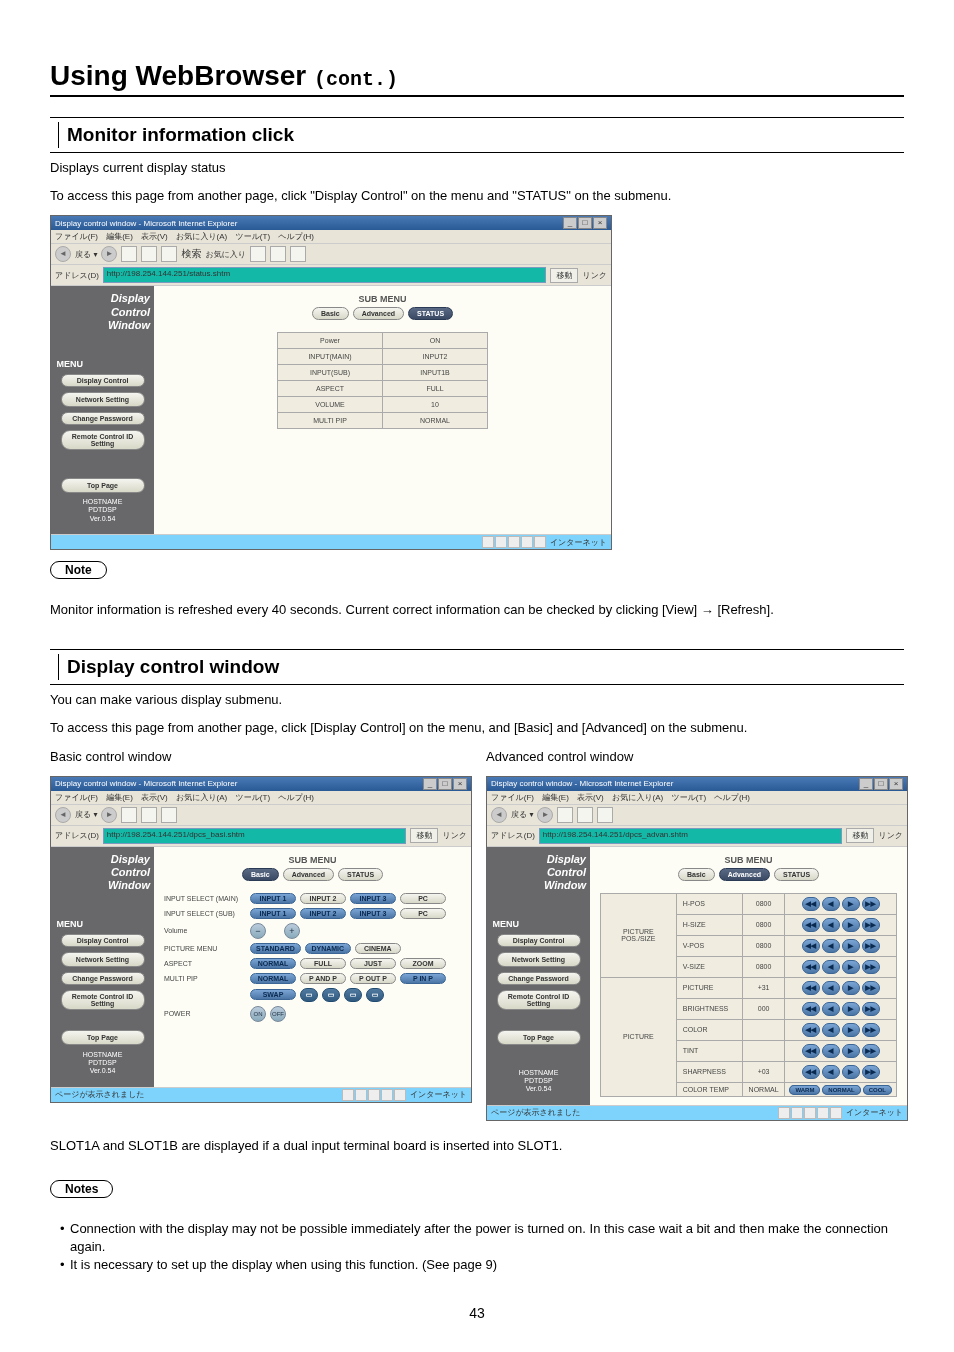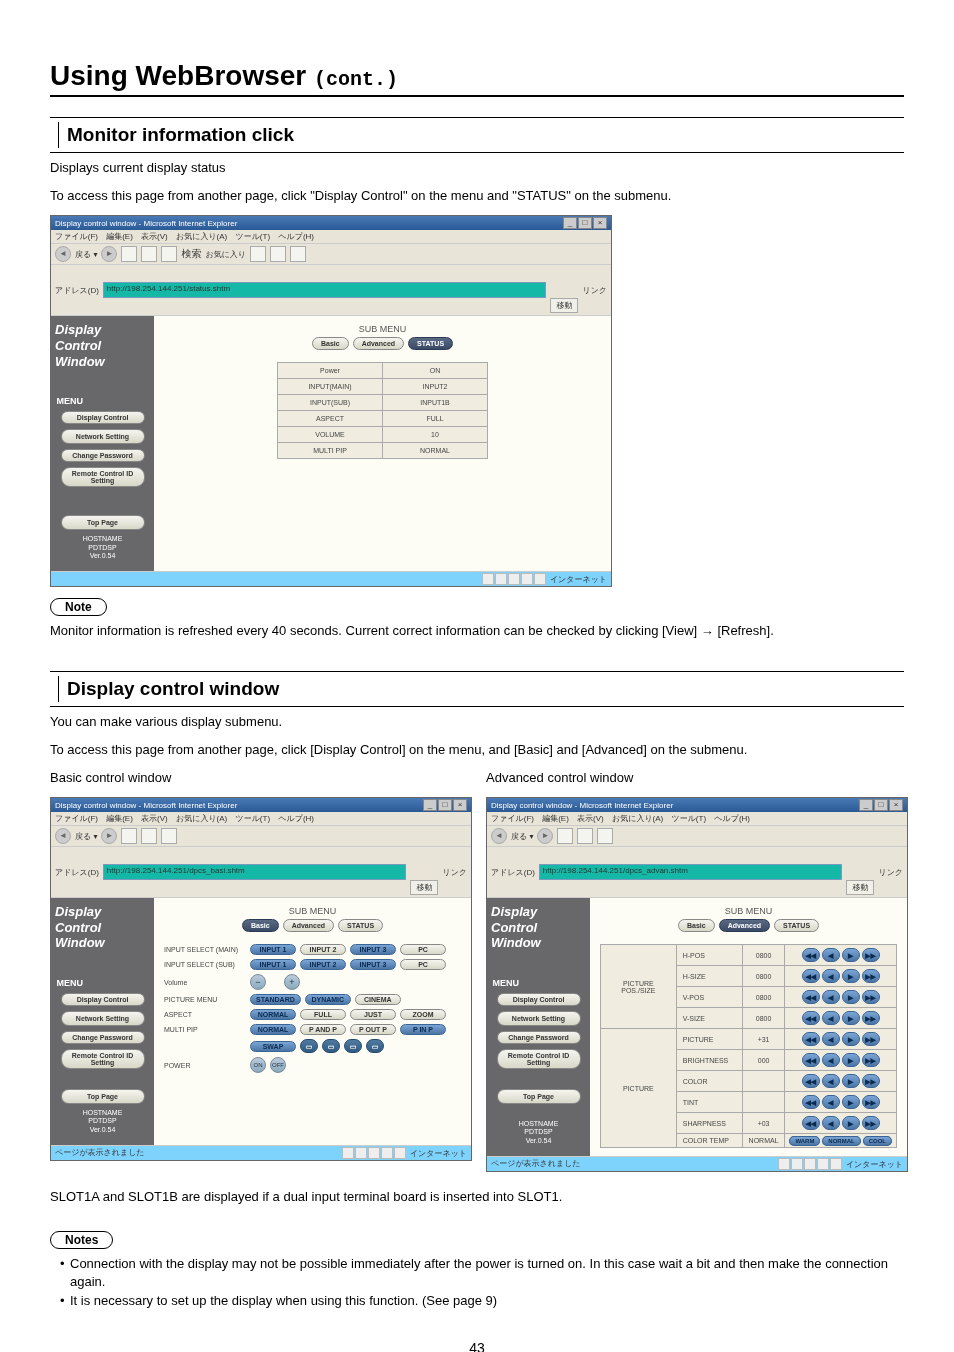--- a/index.html
+++ b/index.html
@@ -44,21 +44,21 @@
     line-height: 1.4;
     margin-bottom: 10px;
   }
   .note-pill {
     display: inline-block;
     border: 1px solid #000;
     border-radius: 10px;
     padding: 1px 14px;
     font-size: 12px;
     font-weight: bold;
-    margin-bottom: 6px;
+    margin-bottom: 22px;
     text-align: center;
   }
   .bullet-list {
     font-size: 13px;
     line-height: 1.4;
     padding-left: 10px;
   }
   .bullet-list .bullet {
     display: flex;
   }
@@ -147,43 +147,42 @@
     background: #14b8a6;
     font-size: 8px;
     padding: 1px 3px;
     height: 12px;
   }
   .addr-go {
     border: 1px solid #aaa;
     background: #f0f0e8;
     font-size: 8px;
     padding: 1px 5px;
-    margin-top: 31px;
   }
 
   .browser-content {
     display: flex;
     min-height: 240px;
     background: #fff;
   }
   .sidebar {
     width: 95px;
     background: #68686b;
     padding: 6px 4px;
     display: flex;
     flex-direction: column;
     gap: 5px;
     align-items: center;
   }
   .sidebar-logo {
     color: #fff;
-    font-size: 13px;
+    font-size: 11px;
     font-style: italic;
     font-weight: bold;
-    text-align: left;
+    text-align: right;
     line-height: 1.2;
     margin-bottom: 6px;
     width: 100%;
   }
   .sidebar-heading {
     color: #fff;
     font-size: 9px;
     font-weight: bold;
     width: 100%;
     padding-left: 3px;
@@ -213,21 +212,21 @@
 
   .main-area {
     flex: 1;
     background: #fdfdf5;
     padding: 8px 10px;
     position: relative;
   }
   .sub-menu-title {
     text-align: center;
     font-size: 9px;
-    font-weight: normal;
+    font-weight: bold;
     color: #555;
     margin-bottom: 3px;
   }
   .sub-menu-row {
     display: flex;
     justify-content: center;
     gap: 4px;
     margin-bottom: 12px;
   }
   .pill {

